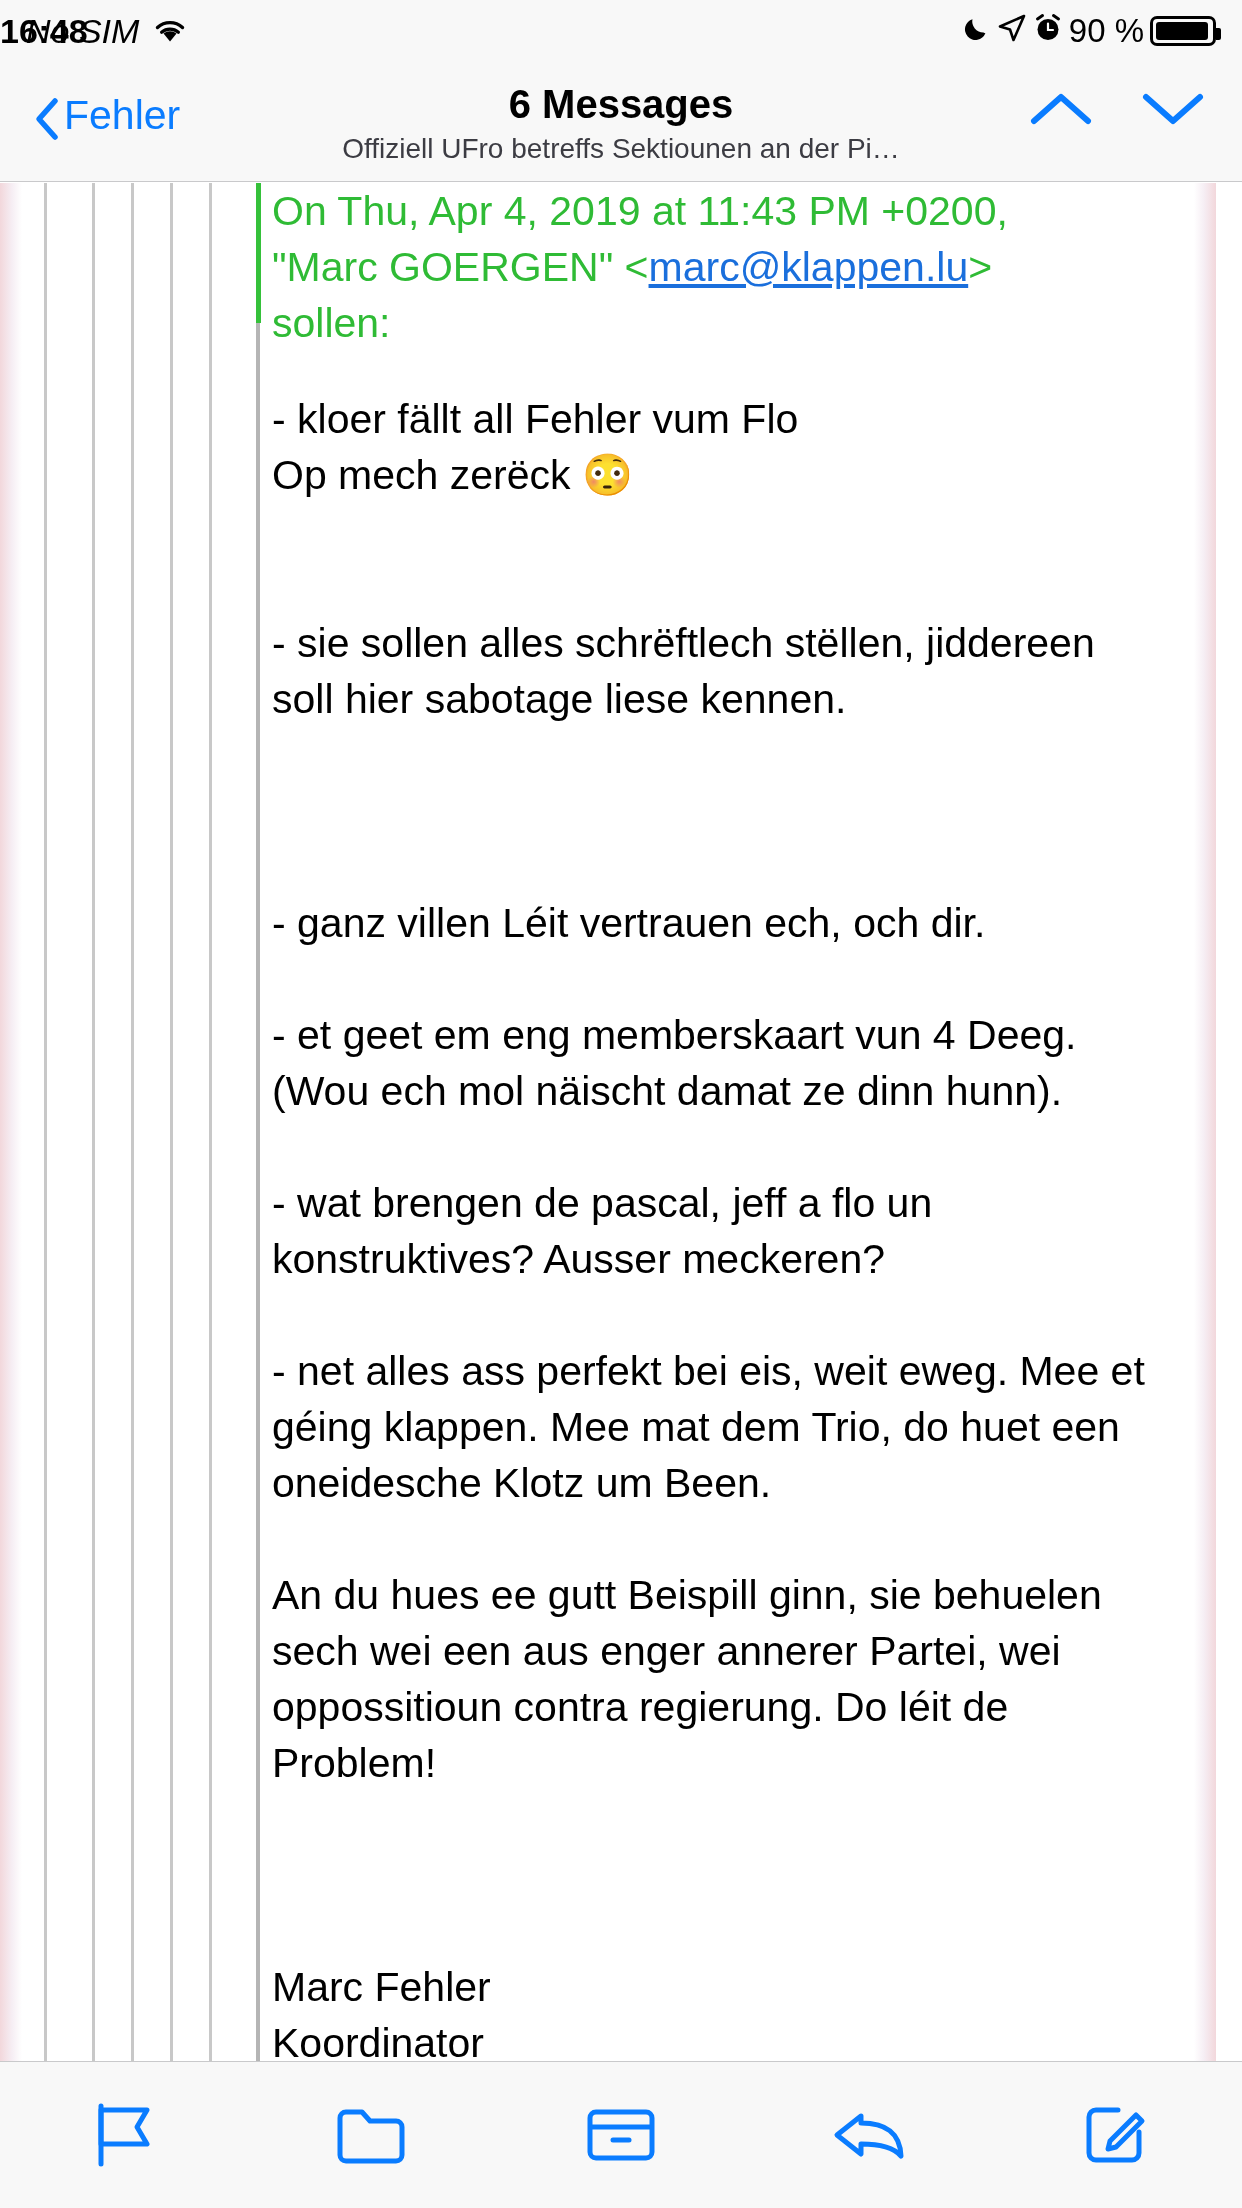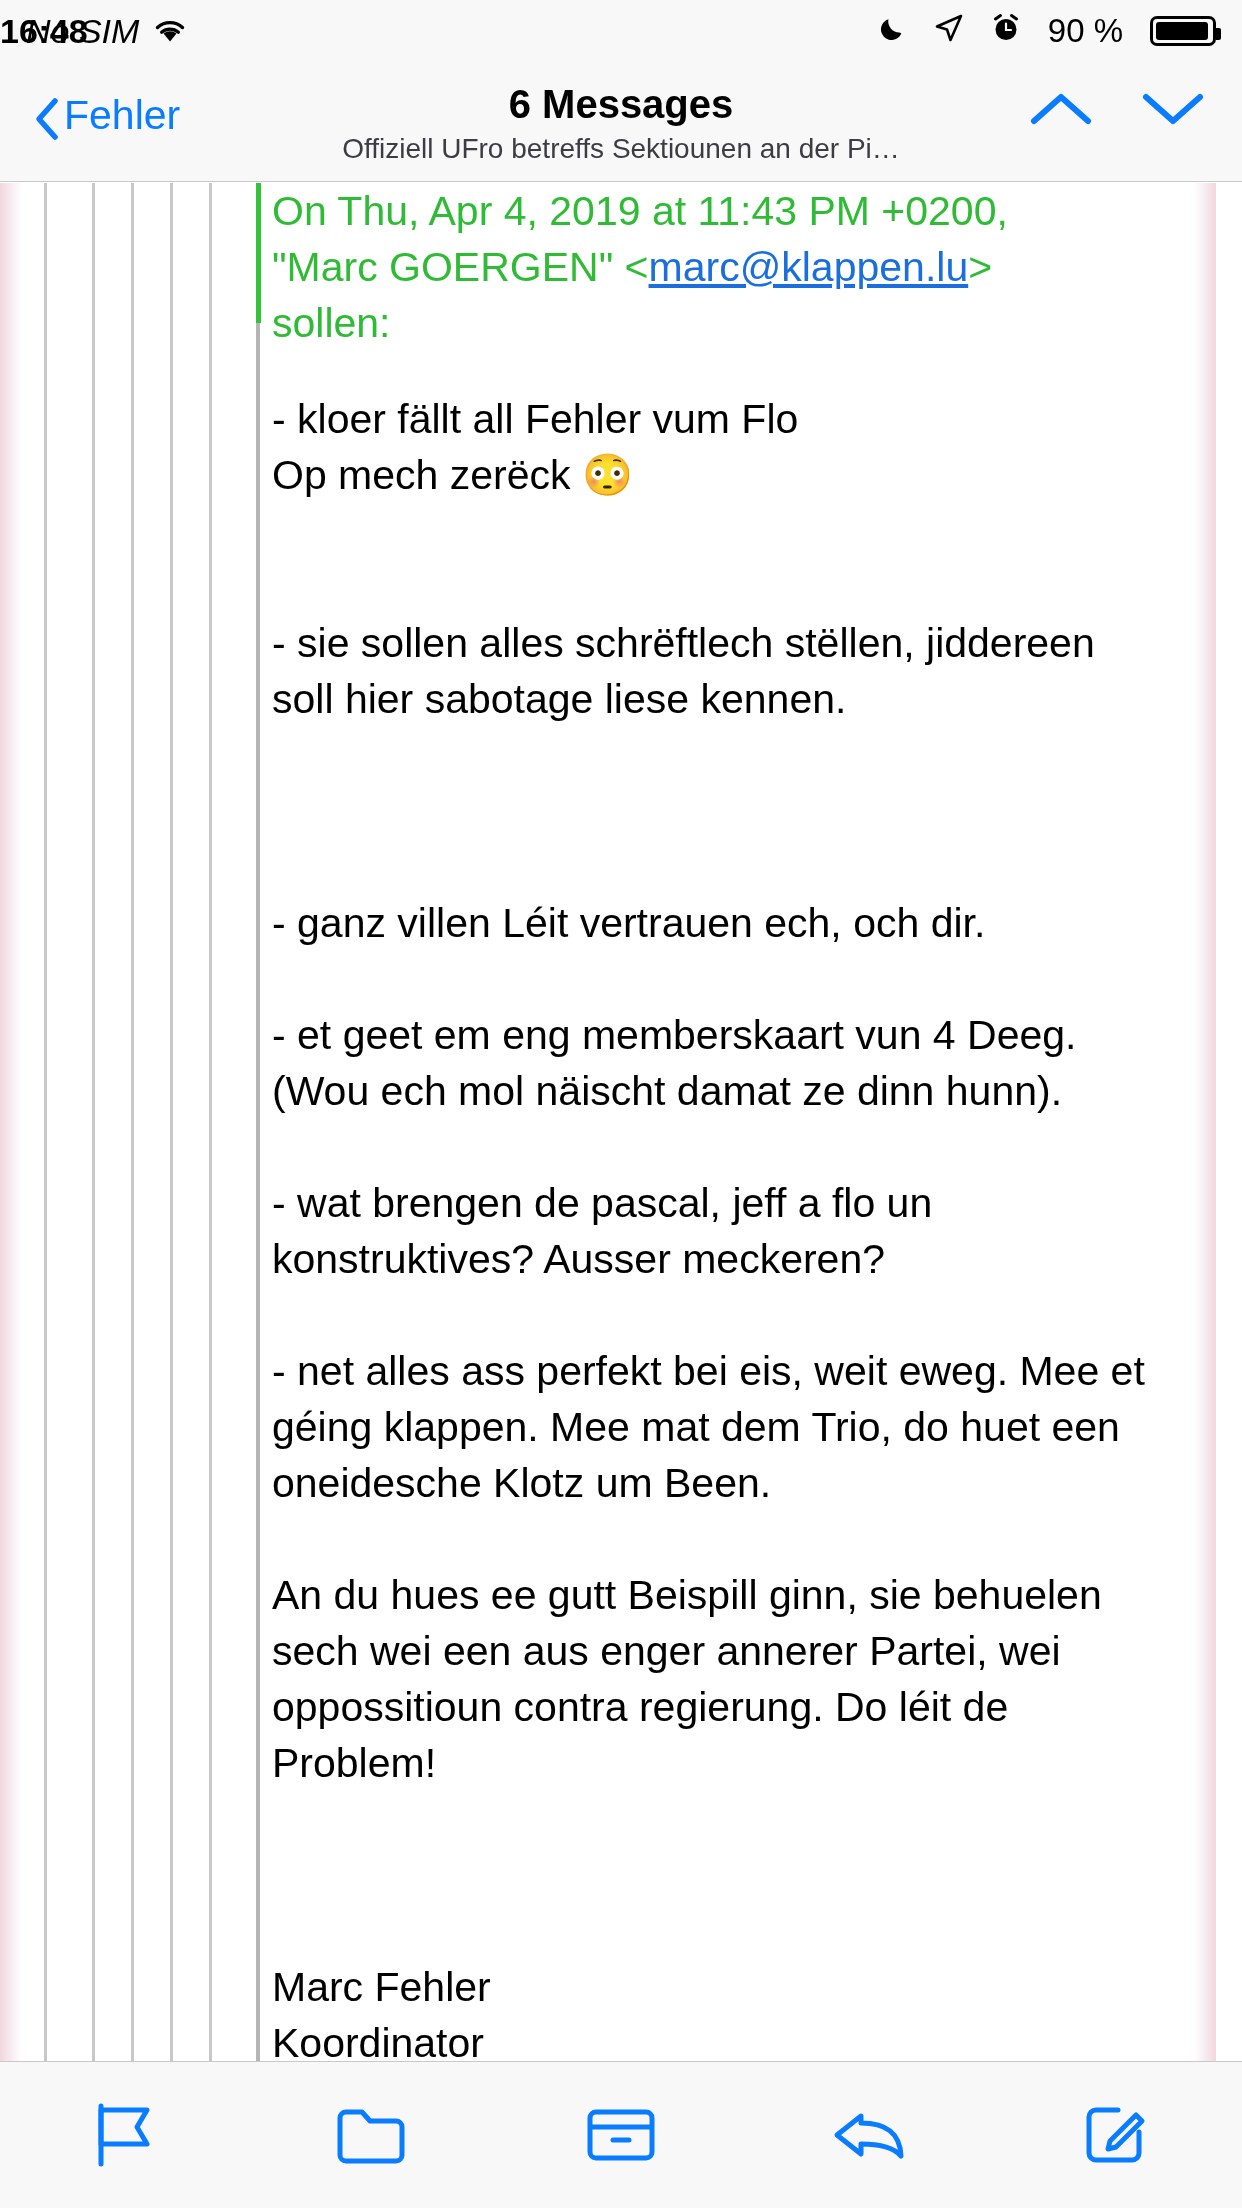--- a/index.html
+++ b/index.html
@@ -37,21 +37,21 @@
     left: 0; right: 0;
     text-align: left;
     font-size: 34px;
     font-weight: bold;
     letter-spacing: 0.2px;
   }
   .sb-right {
     margin-left: auto;
     display: flex;
     align-items: center;
-    gap: 27px;
+    gap: 6px;
     z-index: 2;
     text-align: center;
   }
   .wifi-icon { display: inline-block; width: 34px; height: 26px; position: relative; }
   .wifi-icon svg { display:block; }
   .batt-pct { font-size: 33px; }
   .batt-shell {
     width: 66px; height: 30px;
     border: 3px solid #000;
     border-radius: 7px;

